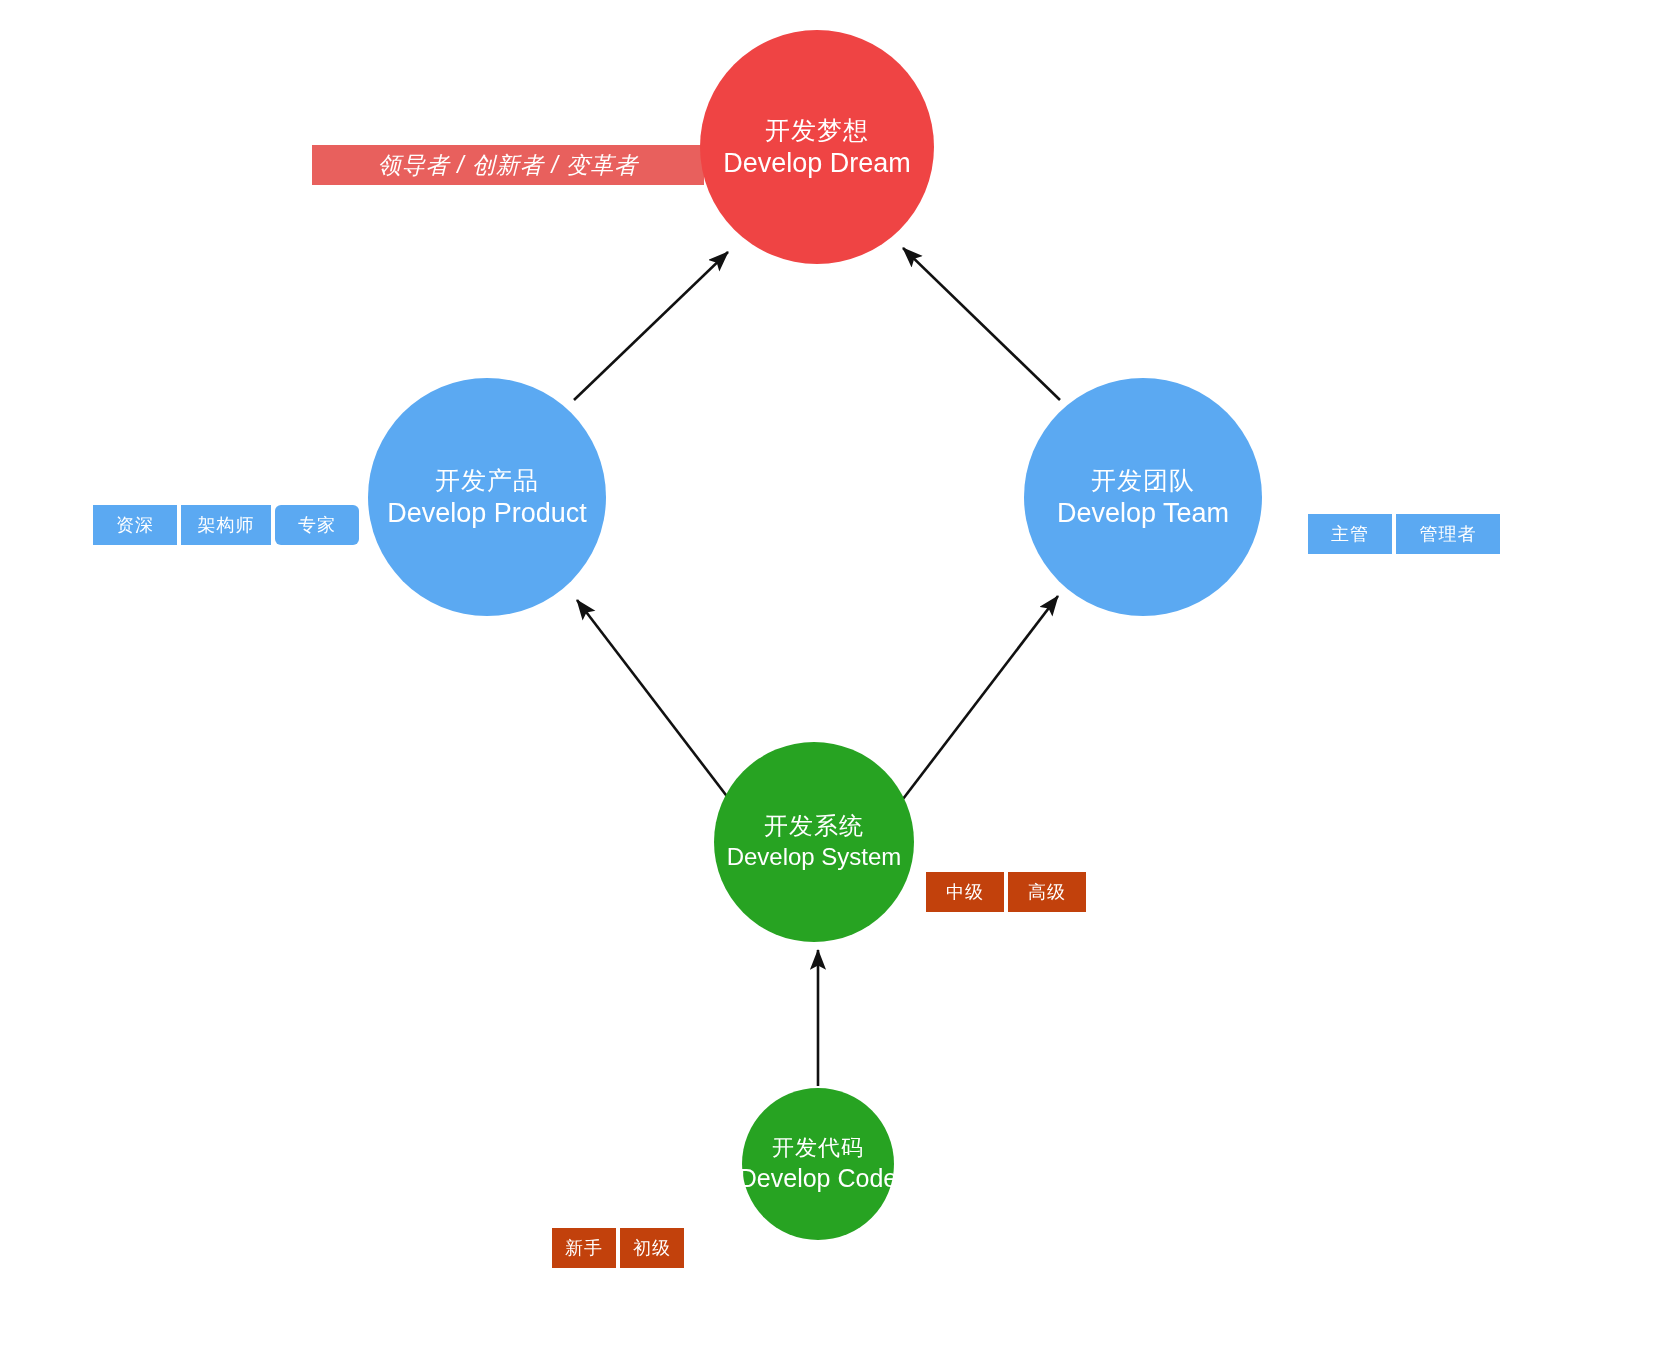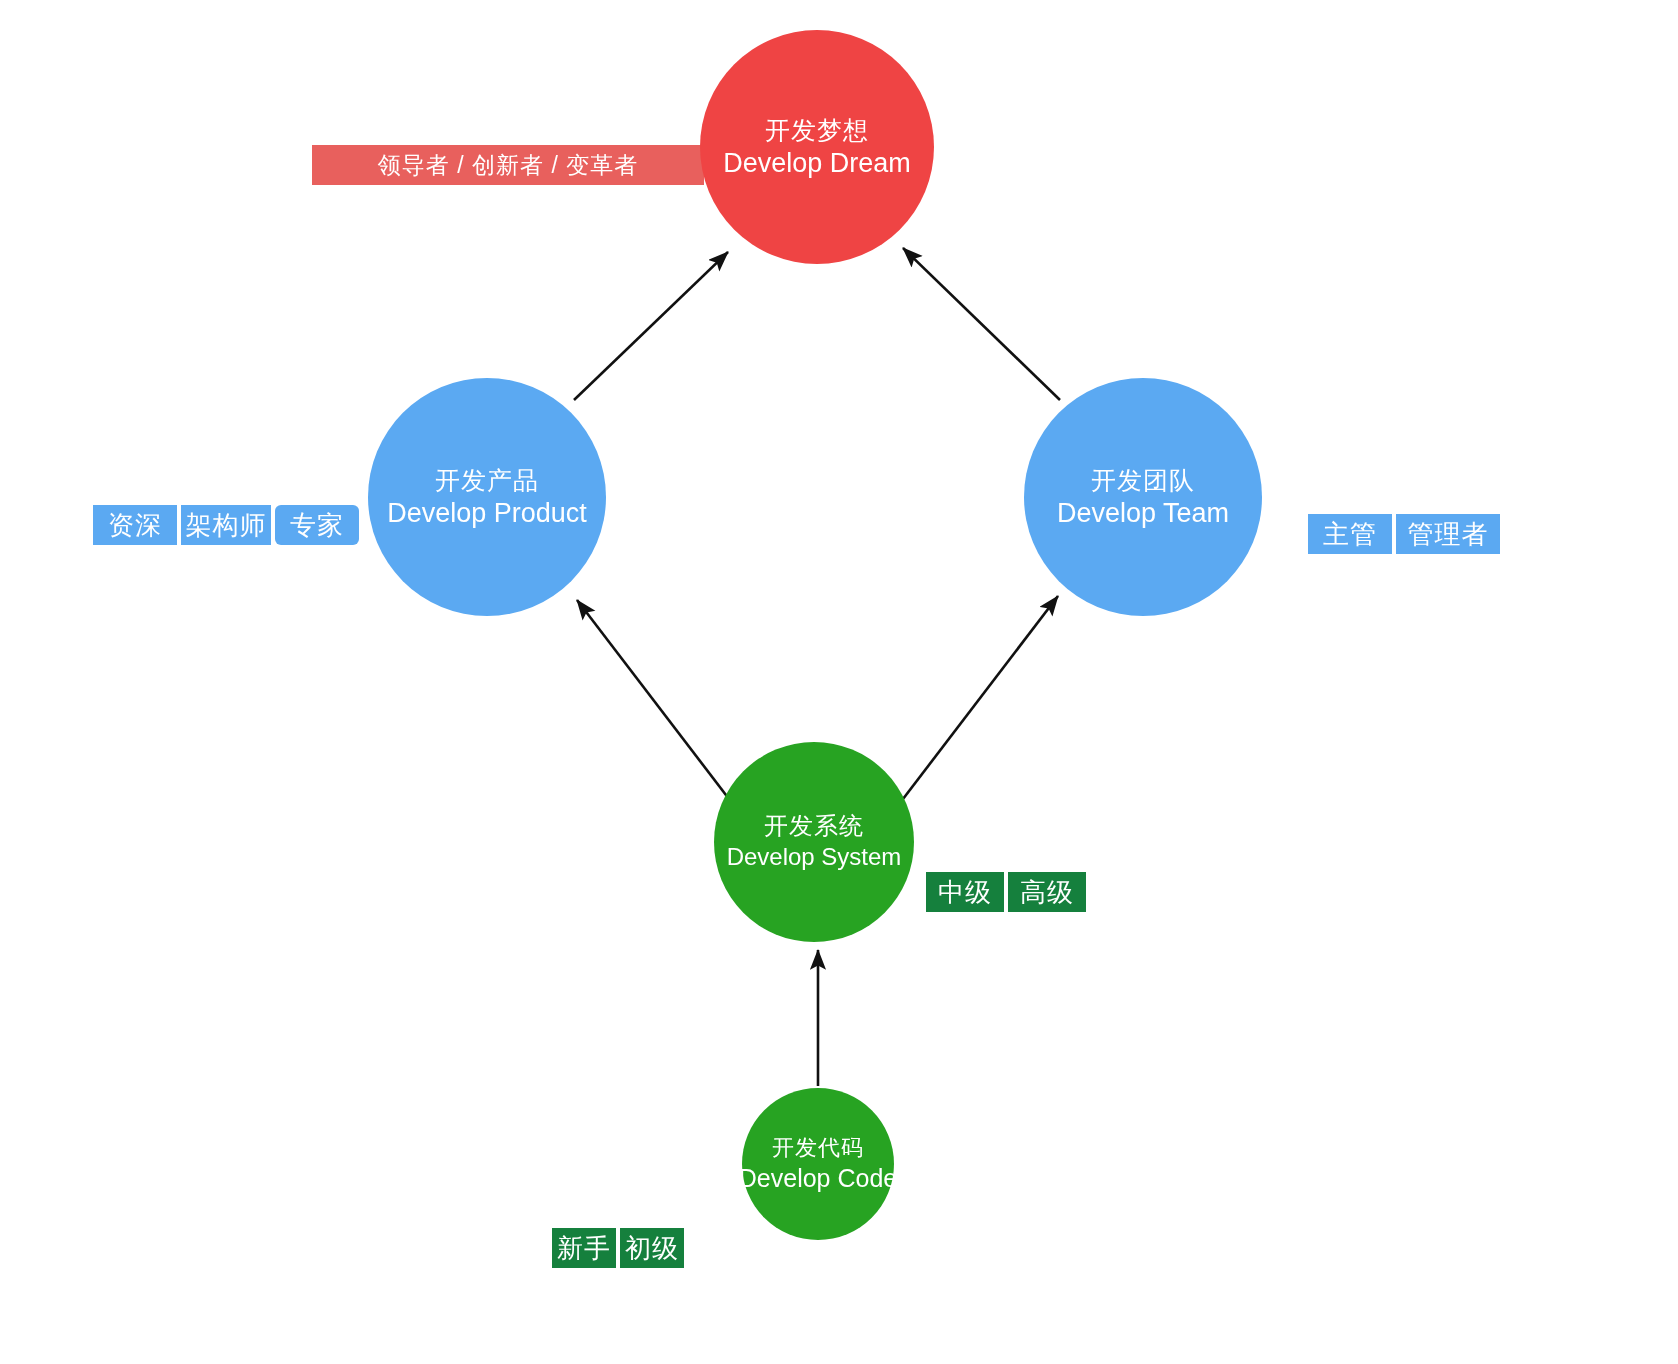--- a/index.html
+++ b/index.html
@@ -64,32 +64,32 @@
     position: absolute;
     display: flex;
     z-index: 2;
   }
   .tag {
     height: 40px;
     display: flex;
     align-items: center;
     justify-content: center;
     color: #ffffff;
-    font-size: 26px;
+    font-size: 18px;
     letter-spacing: 1px;
     white-space: nowrap;
     box-sizing: border-box;
   }
   .tag + .tag { margin-left: 4px; }
   .tag.red   { background: #E8605D; }
   .tag.blue  { background: #5BA9F2; }
-  .tag.green { background: #15803d; }
+  .tag.green { background: #c2410c; }
 
   
-  #tags-dream   { left: 312px;  top: 145px; }
+  #tags-dream   { left: 312px;  top: 145px; font-style: italic; }
   #tags-dream .tag { width: 392px; font-size: 23px; }
 
   #tags-product { left: 93px;   top: 505px; }
   #tags-product .tag:nth-child(1) { width: 84px; }
   #tags-product .tag:nth-child(2) { width: 90px; }
   #tags-product .tag:nth-child(3) { width: 84px; border-radius: 6px; }
 
   #tags-team    { left: 1272px; top: 514px; padding-left: 36px; }
   #tags-team .tag:nth-child(1) { width: 84px; }
   #tags-team .tag:nth-child(2) { width: 104px; }

